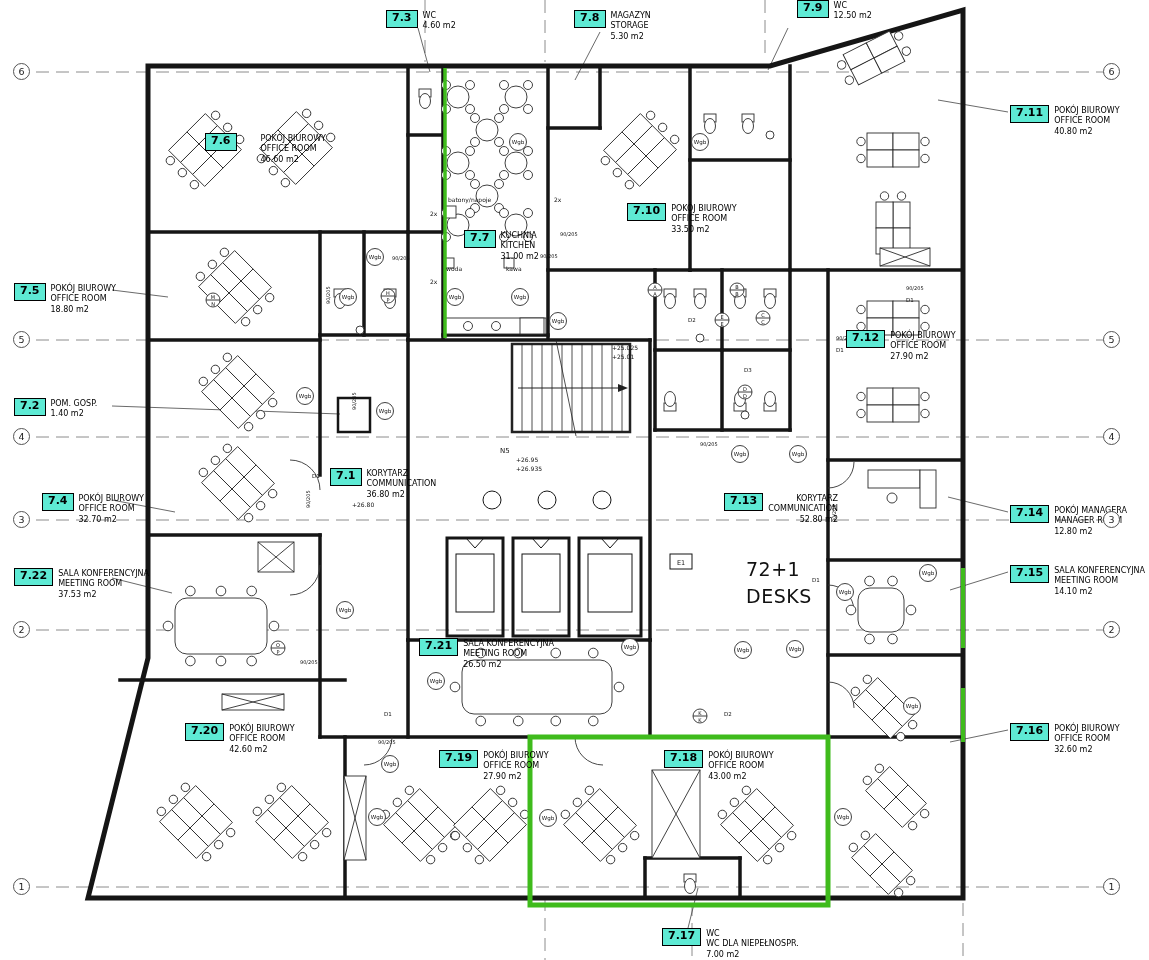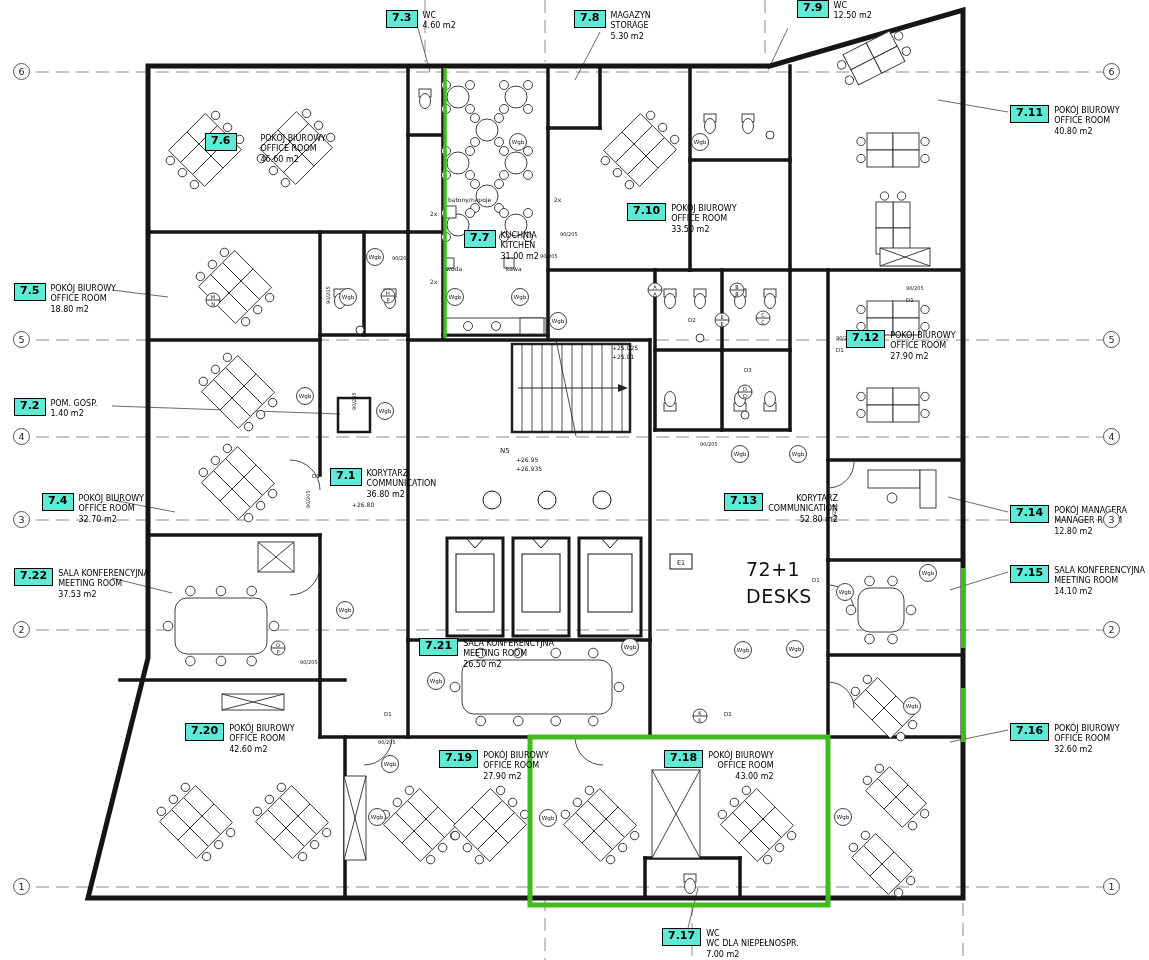--- a/index.html
+++ b/index.html
@@ -890,21 +890,21 @@
         </span>
       </div>
       <div class="room-label" style="left: 662px; top: 928px;">
         <span class="room-id">7.17</span>
         <span class="room-text">
           <span>WC</span>
           <span>WC DLA NIEPEŁNOSPR.</span>
           <span>7.00 m2</span>
         </span>
       </div>
-      <div class="room-label" style="left: 664px; top: 750px; text-align: right;">
+      <div class="room-label" style="left: 664px; top: 750px;">
         <span class="room-id">7.18</span>
         <span class="room-text">
           <span>POKÓJ BIUROWY</span>
           <span>OFFICE ROOM</span>
           <span>43.00 m2</span>
         </span>
       </div>
       <div class="room-label" style="left: 412px; top: 750px; margin-left: 27px;">
         <span class="room-id">7.19</span>
         <span class="room-text">

